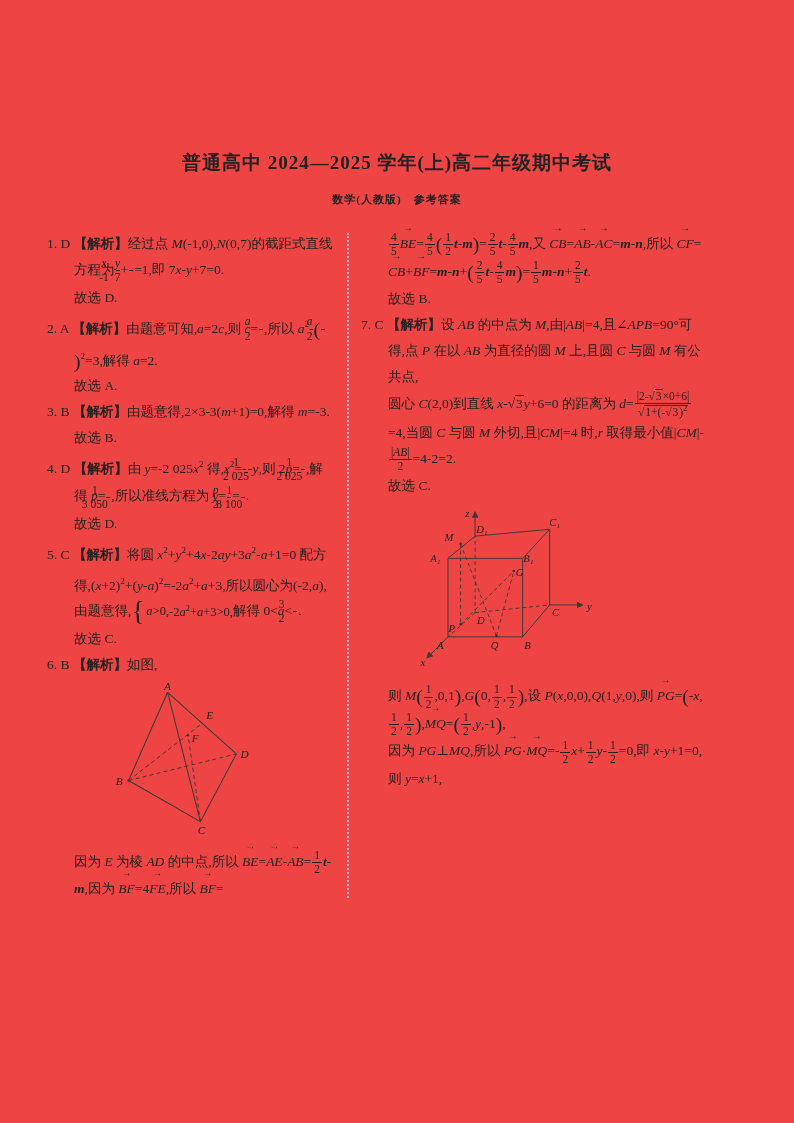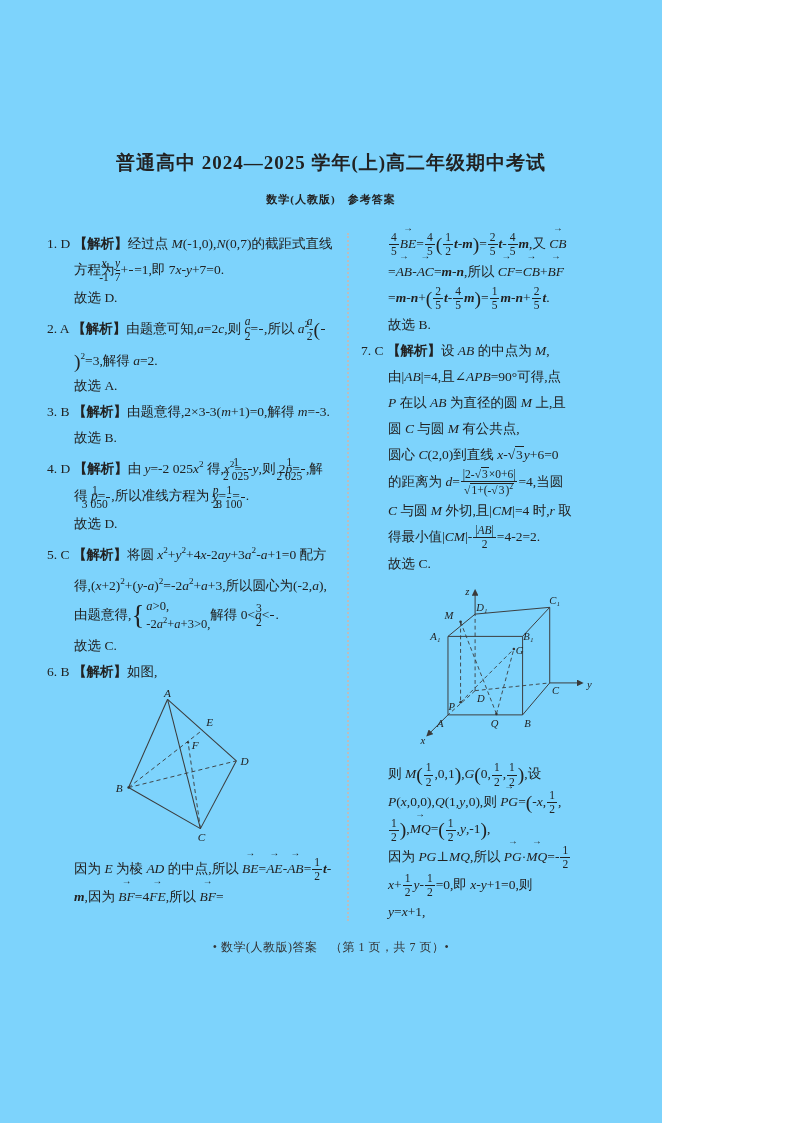--- a/index.html
+++ b/index.html
@@ -1,18 +1,18 @@
 <!DOCTYPE html>
 <html><head>
 <meta charset="utf-8">
 <style>
   * { box-sizing: border-box; }
   html, body { margin: 0; padding: 0; background: #ffffff; }
   .page {
-    width: 662px; height: 1123px; background: #7dd3fc;
+    width: 794px; height: 1123px; background: #ef4444;
     font-family: "Liberation Serif", "DejaVu Serif", serif;
     color: #222; position: relative; overflow: hidden;
   }
   .title1 { padding-top: 150px; text-align: center; font-size: 19px; font-weight: 700; letter-spacing: 1px; }
   .title2 { margin-top: 16px; text-align: center; font-size: 11px; font-weight: 700; letter-spacing: 1px; }
   .columns { display: flex; align-items: stretch; margin-top: 24px; padding-left: 47px; padding-right: 90px; }
   .col { font-size: 13.5px; line-height: 26px; }
   .col.left { width: 288px; flex: none; }
   .col.right { flex: 1; min-width: 0; }
   .divider { border-left: 2px dotted #bdbdbd; margin: 2px 12px 4px 12px; }
@@ -22,21 +22,21 @@
   b { font-weight: 700; }
   sup { font-size: 0.68em; }
   .fr { display: inline-flex; flex-direction: column; text-align: center; vertical-align: middle; font-size: 11.5px; line-height: 1.15; margin: 0 1px; }
   .fr .fn { border-bottom: 1px solid #222; padding: 0 2px; display: block; }
   .fr .fd { padding: 0 2px; display: block; }
   .vec { position: relative; display: inline-block; font-style: italic; }
   .vec::after { content: '→'; position: absolute; left: 0; right: 0; top: -0.8em; font-size: 0.72em; font-style: normal; text-align: center; line-height: 1; }
   .bp { font-size: 1.45em; vertical-align: middle; line-height: 1; font-weight: 300; }
   .sys { display: inline-flex; align-items: center; vertical-align: middle; text-indent: 0; }
   .sys .lb { font-size: 27px; line-height: 1; margin-right: 2px; font-weight: 300; }
-  .sys .rows { display: flex; flex-direction: column; line-height: 1.35; font-size: 12.5px; text-align: left; }
+  .sys .rows { display: flex; flex-direction: row; line-height: 1.35; font-size: 12.5px; text-align: left; }
   .sq { border-top: 1px solid #222; padding: 0 1px; }
   .fig { margin: 4px 0; }
   .fig6 { margin-left: 58px; }
   .fig8 { margin-left: 24px; }
   svg line, svg path { stroke: #3a3a3a; stroke-width: 1; fill: none; }
   svg .dash { stroke-dasharray: 4 3; stroke-width: 0.9; }
   svg text { font-family: "Liberation Serif", serif; font-style: italic; font-size: 11px; fill: #222; }
   .footer { margin-top: 14px; text-align: center; font-size: 12px; letter-spacing: 0.5px; color: #333; }
 </style>
 </head>
@@ -241,15 +241,14 @@
             <span class="fn">1</span>
             <span class="fd">2</span>
           </span><i>y</i>-<span class="fr">
             <span class="fn">1</span>
             <span class="fd">2</span>
           </span>=0,即 <i>x</i>-<i>y</i>+1=0,则 <i>y</i>=<i>x</i>+1,</div>
     </div>
 
   </div>
 
-  <div class="footer">• 数学(人教版)答案　（第 1 页，共 7 页）•</div>
 
 </div>
 
 </body></html>

